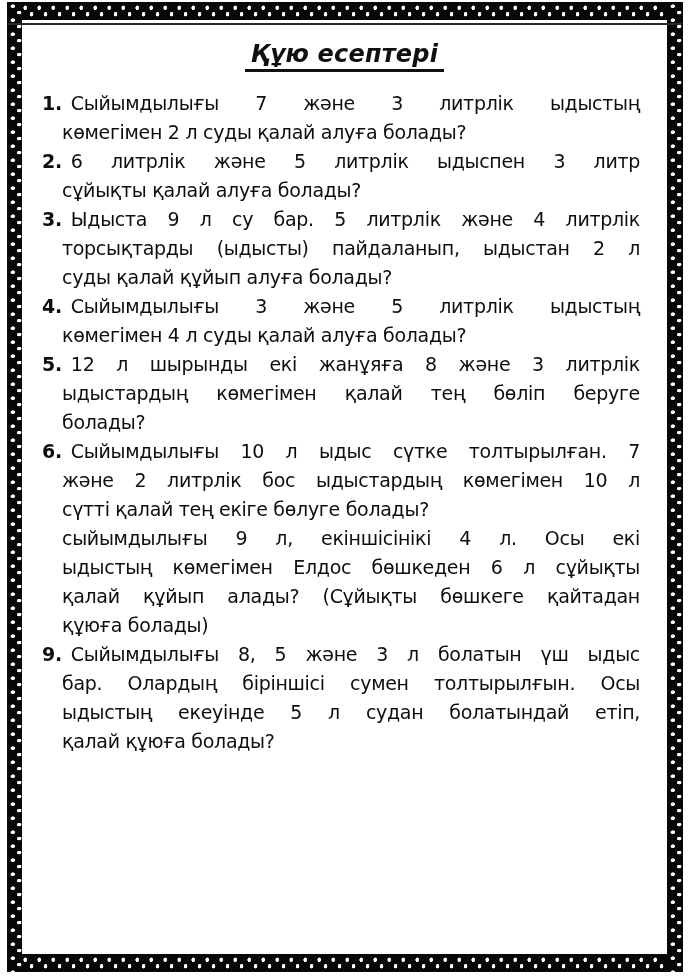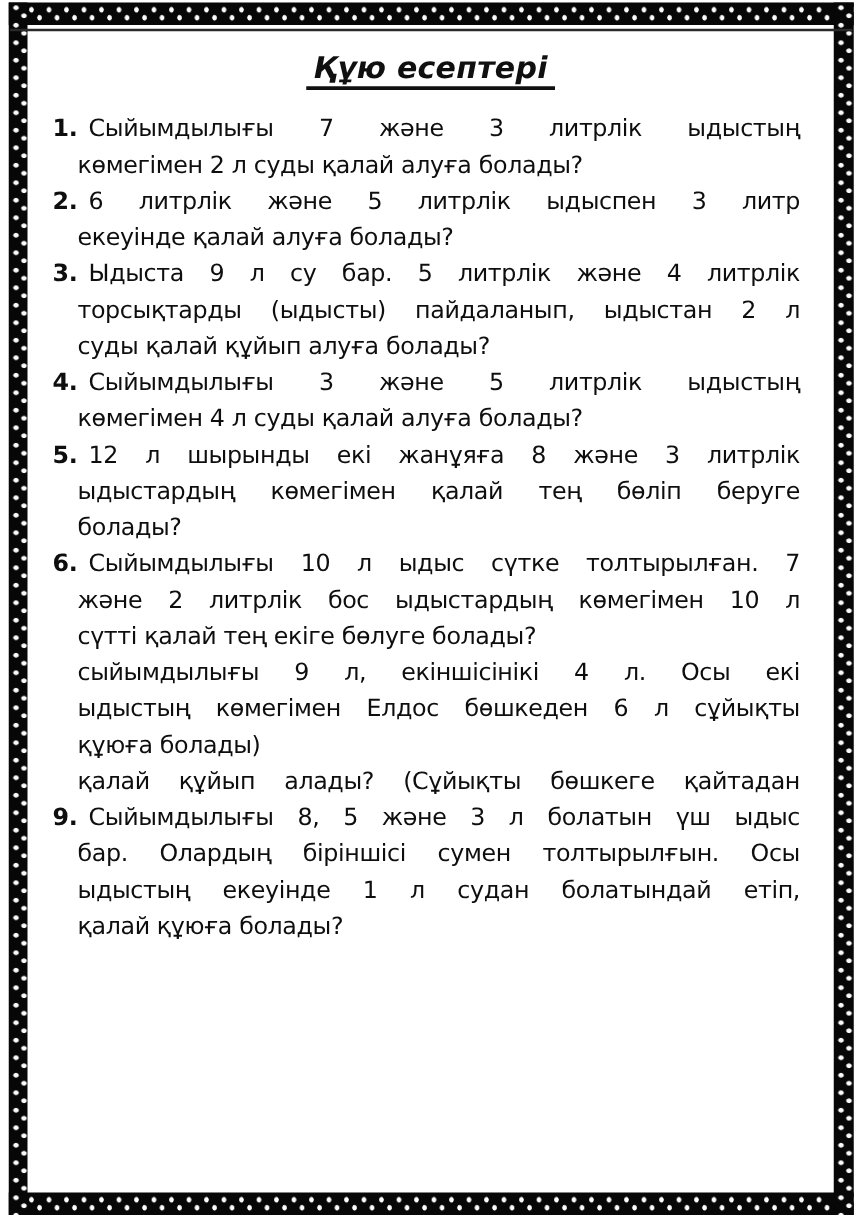--- a/index.html
+++ b/index.html
@@ -110,21 +110,21 @@
 
     <div class="problems">
 
       <div class="problem">
         <div class="line first just"><span class="num">1.</span><span>Сыйымдылығы 7 және 3 литрлік ыдыстың</span></div>
         <div class="line last">көмегімен 2 л суды қалай алуға болады?</div>
       </div>
 
       <div class="problem">
         <div class="line first just"><span class="num">2.</span><span>6 литрлік және 5 литрлік ыдыспен 3 литр</span></div>
-        <div class="line last">екеуінде қалай алуға болады?</div>
+        <div class="line last">сұйықты қалай алуға болады?</div>
       </div>
 
       <div class="problem">
         <div class="line first just"><span class="num">3.</span><span>Ыдыста 9 л су бар. 5 литрлік және 4 литрлік</span></div>
         <div class="line just">торсықтарды (ыдысты) пайдаланып, ыдыстан 2 л</div>
         <div class="line last">суды қалай құйып алуға болады?</div>
       </div>
 
       <div class="problem">
         <div class="line first just"><span class="num">4.</span><span>Сыйымдылығы 3 және 5 литрлік ыдыстың</span></div>
@@ -139,27 +139,27 @@
 
       <div class="problem">
         <div class="line first just"><span class="num">6.</span><span>Сыйымдылығы 10 л ыдыс сүтке толтырылған. 7</span></div>
         <div class="line just">және 2 литрлік бос ыдыстардың көмегімен 10 л</div>
         <div class="line last">сүтті қалай тең екіге бөлуге болады?</div>
       </div>
 
       <div class="problem">
         <div class="line just">сыйымдылығы 9 л, екіншісінікі 4 л. Осы екі</div>
         <div class="line just">ыдыстың көмегімен Елдос бөшкеден 6 л сұйықты</div>
+        <div class="line just">қалай құйып алады? (Сұйықты бөшкеге қайтадан</div>
         <div class="line last">құюға болады)</div>
-        <div class="line just">қалай құйып алады? (Сұйықты бөшкеге қайтадан</div>
       </div>
 
 
       <div class="problem">
         <div class="line first just"><span class="num">9.</span><span>Сыйымдылығы 8, 5 және 3 л болатын үш ыдыс</span></div>
         <div class="line just">бар. Олардың біріншісі сумен толтырылғын. Осы</div>
-        <div class="line just">ыдыстың екеуінде 1 л судан болатындай етіп,</div>
+        <div class="line just">ыдыстың екеуінде 5 л судан болатындай етіп,</div>
         <div class="line last">қалай құюға болады?</div>
       </div>
 
     </div>
   </div>
 </div>
 
 </body></html>

